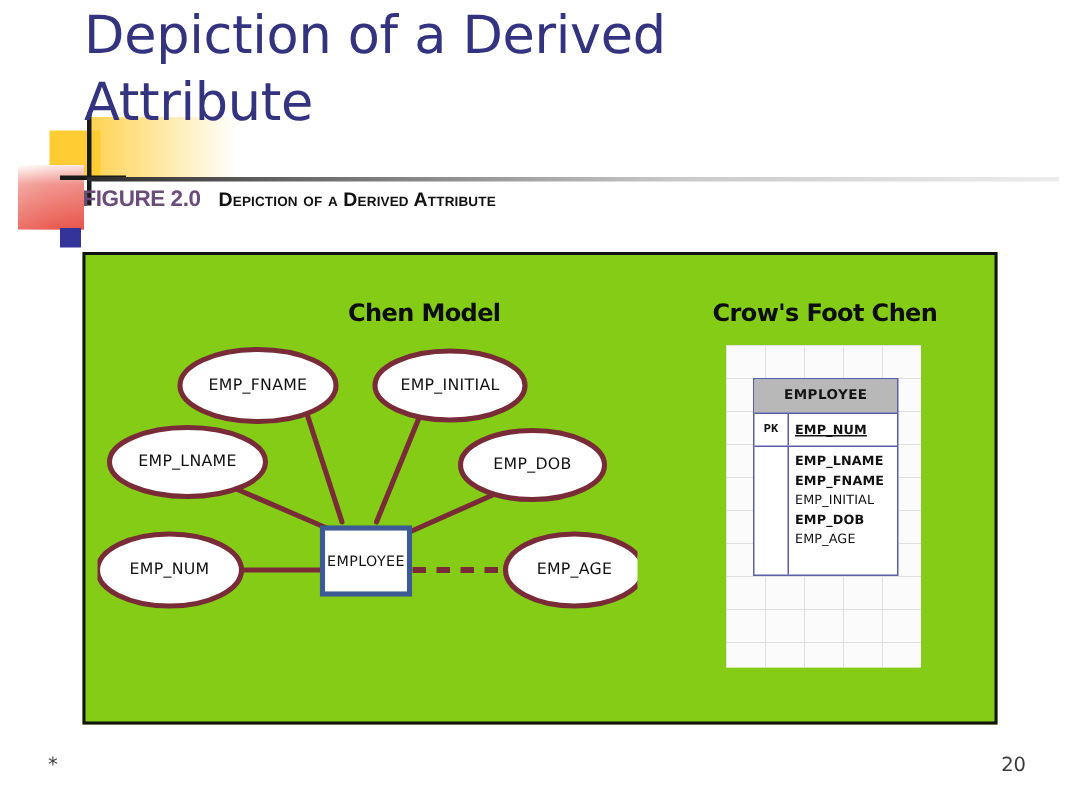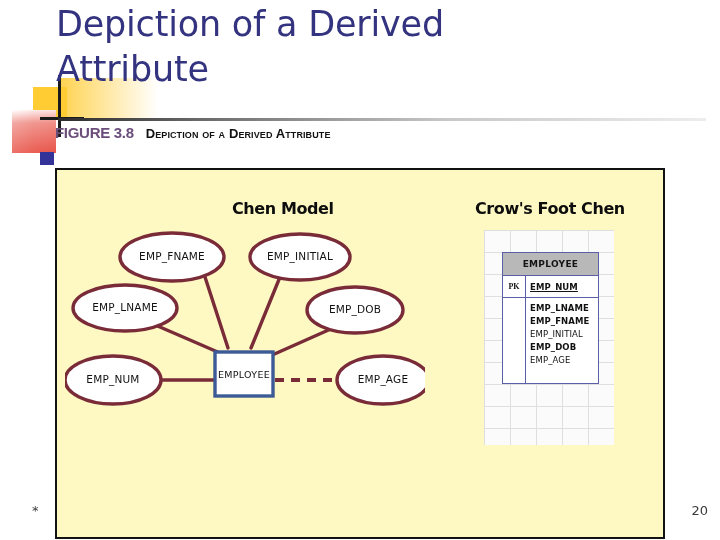--- a/index.html
+++ b/index.html
@@ -102,22 +102,22 @@
     font-family: "Liberation Sans", sans-serif;
     font-variant: small-caps;
     letter-spacing: 0.1px;
     margin-left: 8px;
   }
 
   
   #figure-panel {
     position: absolute;
     left: 55px; top: 168px;
-    width: 610px; height: 371px;
-    background: #fef9c3;
+    width: 610px; height: 315px;
+    background: #84cc16;
     border: 2px solid #121212;
     box-sizing: border-box;
     z-index: 3;
   }
 
   .model-heading {
     position: absolute;
     font-family: "DejaVu Sans", sans-serif;
     font-weight: 700;
     font-size: 16px;
@@ -217,21 +217,21 @@
     display: flex;
     height: 21px;
     border-bottom: 1.6px solid #5b5fa8;
   }
   .crows-pk-cell {
     width: 22px;
     border-right: 1.2px solid #5b5fa8;
     display: flex;
     align-items: center;
     justify-content: center;
-    font-family: Liberation Serif, serif;
+    font-family: Liberation Mono, monospace;
     font-size: 8px;
     font-weight: 700;
     color: #111111;
   }
   .crows-pk-name {
     flex: 1;
     display: flex;
     align-items: center;
     padding-left: 4px;
     font-family: "DejaVu Sans", sans-serif;
@@ -267,21 +267,21 @@
   #footer-asterisk {
     position: absolute;
     left: 32px; top: 503px;
     font-family: "DejaVu Sans", sans-serif;
     font-size: 13px;
     color: #3b3b3b;
     z-index: 6;
   }
   #footer-pagenum {
     position: absolute;
-    right: 12px; top: 503px;
+    right: 36px; top: 503px;
     font-family: "DejaVu Sans", sans-serif;
     font-size: 13px;
     color: #3b3b3b;
     z-index: 6;
   }
 </style>
 </head>
 <body>
 
 <div id="slide-title">Depiction of a Derived Attribute</div>
@@ -292,21 +292,21 @@
   <div class="decor-redgrad"></div>
   <div class="decor-redgrad2"></div>
   <div class="decor-vline"></div>
   <div class="decor-hline"></div>
   <div class="decor-navy"></div>
 </div>
 
 <div id="title-rule"></div>
 
 <div id="figure-caption">
-  <span class="fig-num">FIGURE 3.8</span>
+  <span class="fig-num">FIGURE 2.0</span>
   <span class="fig-title">Depiction of a Derived Attribute</span>
 </div>
 
 <div id="figure-panel">
 
   <div class="model-heading" id="heading-chen">Chen Model</div>
   <div class="model-heading" id="heading-crows">Crow's Foot Chen</div>
 
   <svg id="chen-svg" viewBox="0 0 360 250">
 

